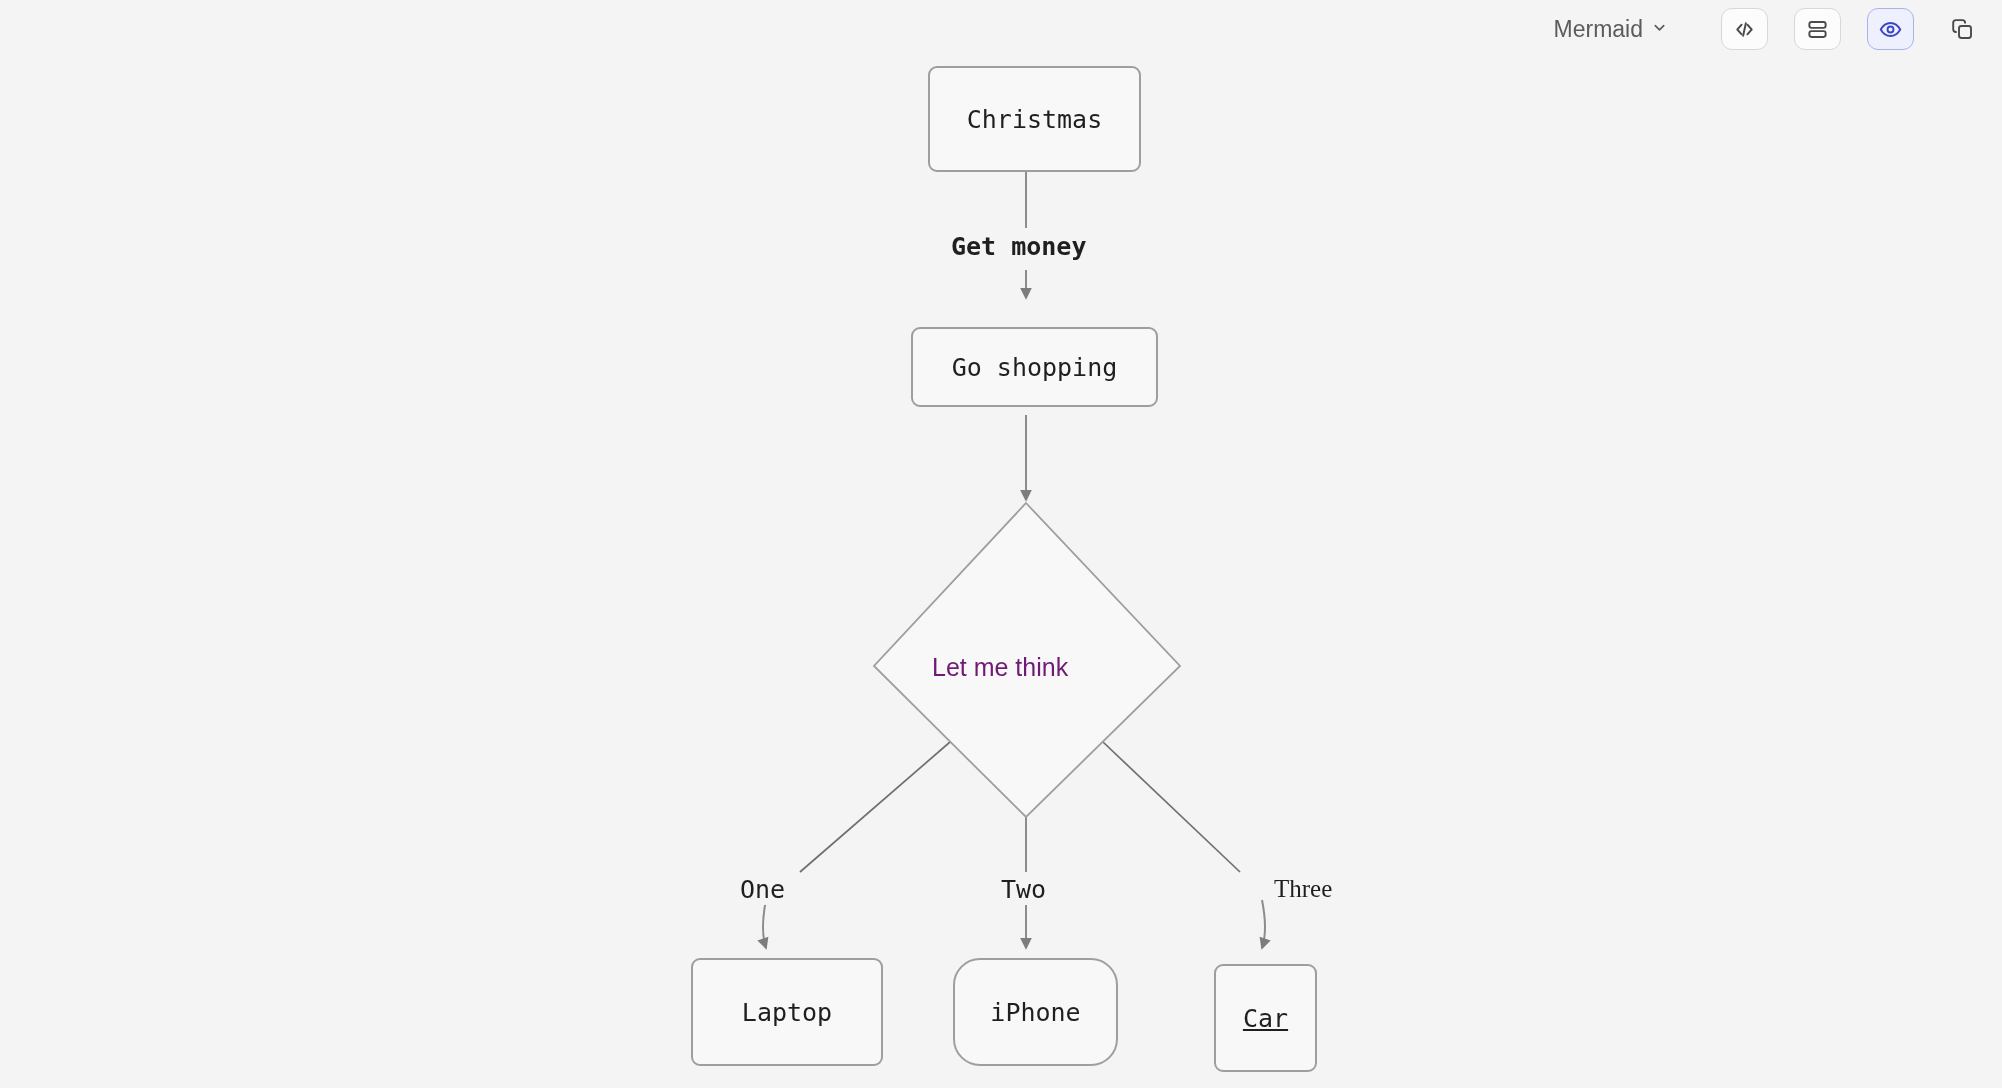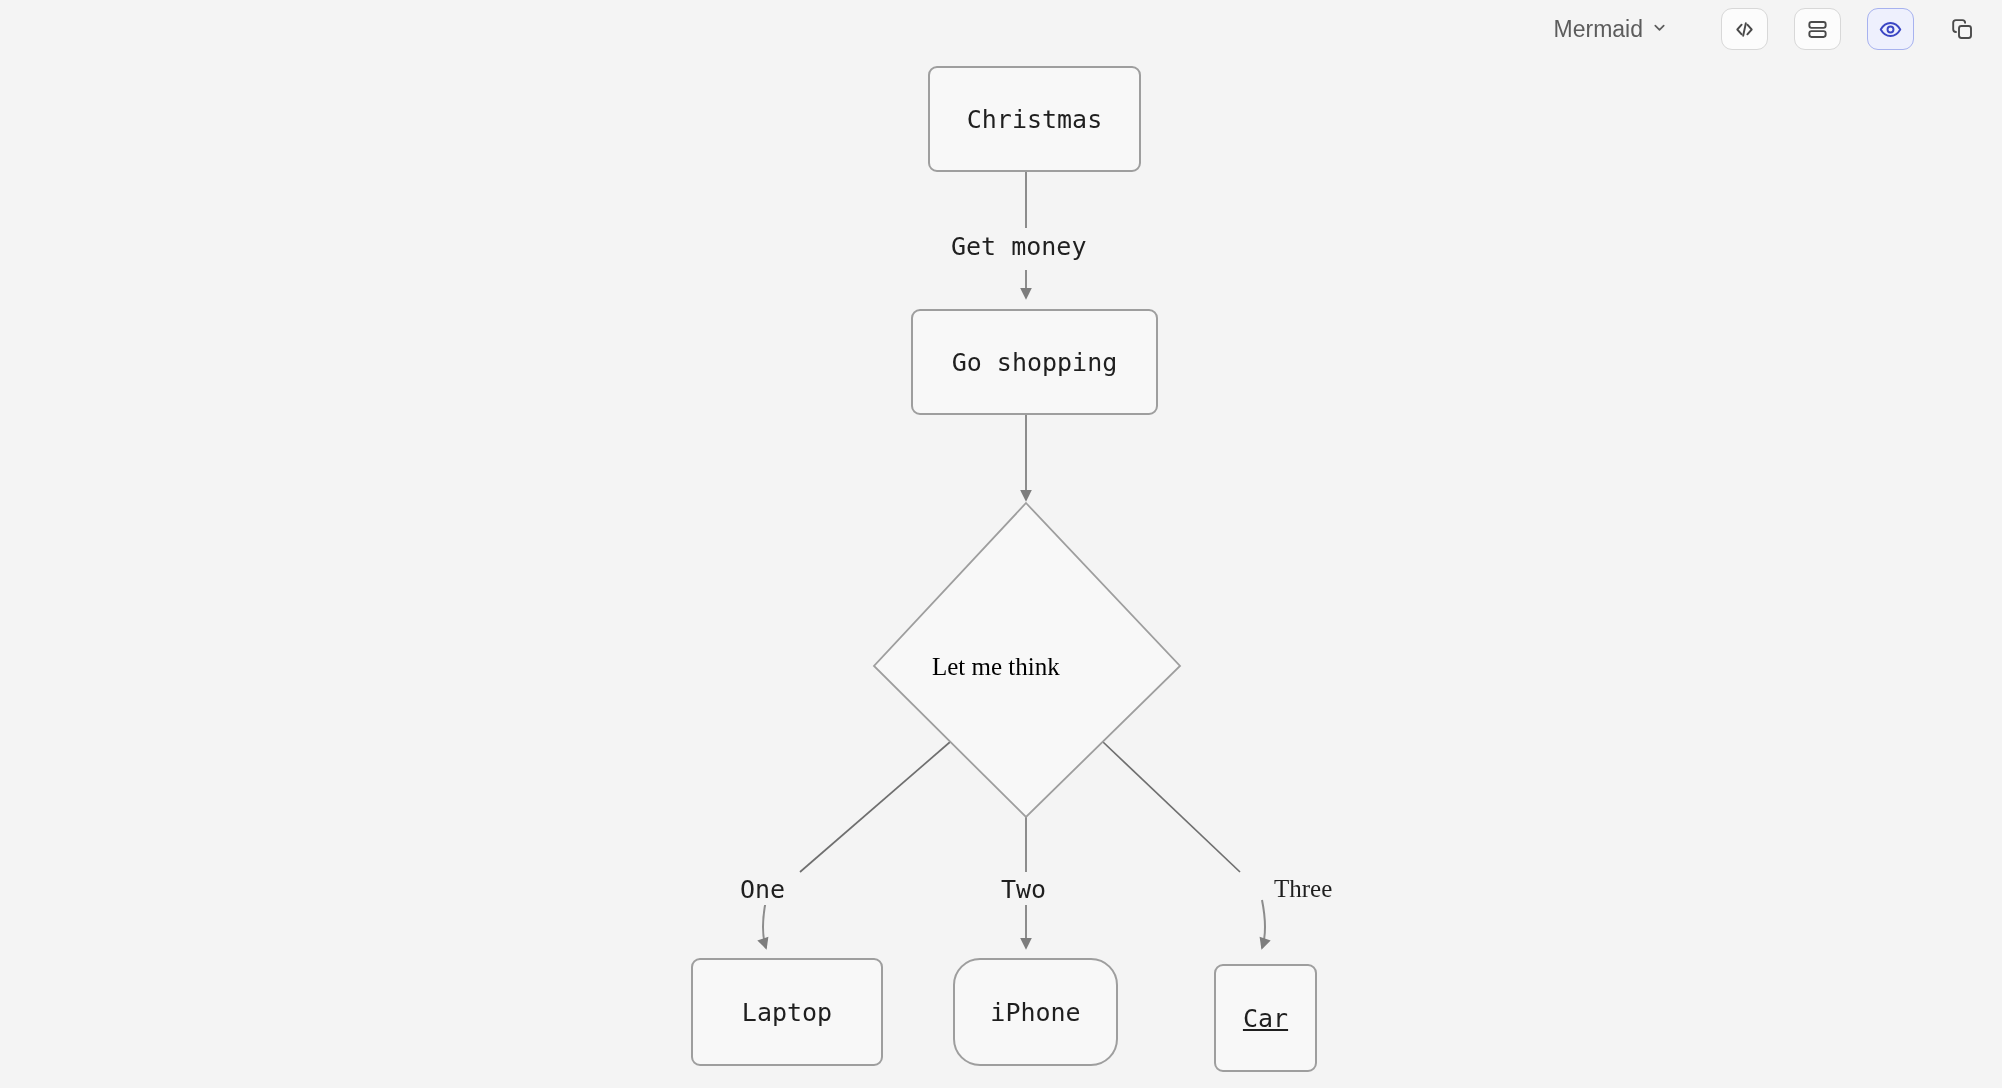--- a/index.html
+++ b/index.html
@@ -99,22 +99,22 @@
     color: #1f1f1f;
     font-family: "DejaVu Sans Mono", "Liberation Mono", monospace;
     font-size: 25px;
     letter-spacing: 0px;
     z-index: 5;
     margin-left: 8px;
   }
 
   .diamond-label {
     position: absolute;
-    color: #000000;
-    font-family: Liberation Serif, serif;
+    color: #701a75;
+    font-family: Liberation Sans, sans-serif;
     font-size: 25px;
     white-space: nowrap;
     z-index: 6;
   }
 
   .edge-label {
     position: absolute;
     color: #1f1f1f;
     font-family: "DejaVu Sans Mono", "Liberation Mono", monospace;
     font-size: 25px;
@@ -199,41 +199,41 @@
     <path d="M1103 742 L1240 872" stroke="#6f6f6f" stroke-width="1.7" fill="none"></path>
     <path d="M1262 900 Q1268 930 1262 948" stroke="#8c8c8c" stroke-width="2" fill="none" marker-end="url(#ah)"></path>
 
     <polygon points="1026,503 1180,666 1026,817 874,666" fill="#f8f8f8" stroke="#9e9e9e" stroke-width="1.8"></polygon>
   </svg>
 
   <div class="node" style="left:920px; top:66px; width:213px; height:106px;">
     <span>Christmas</span>
   </div>
 
-  <div class="node" style="left:903px; top:309px; width:247px; height:106px;">
+  <div class="node" style="left:903px; top:327px; width:247px; height:80px;">
     <span>Go shopping</span>
   </div>
 
   <div class="diamond-label" style="left:932px; top:653px;">
     <span>Let me think</span>
   </div>
 
   <div class="node" style="left:683px; top:958px; width:192px; height:108px;">
     <span>Laptop</span>
   </div>
 
   <div class="node" style="left:945px; top:958px; width:165px; height:108px;border-radius:27px;">
     <span>iPhone</span>
   </div>
 
   <div class="node" style="left:1206px; top:964px; width:103px; height:108px;text-decoration:underline;">
     <span>Car</span>
   </div>
 
-  <div class="edge-label" style="left:946px; top:231px;">
+  <div class="edge-label" style="left:946px; top:231px;font-weight:bold;">
     <span>Get money</span>
   </div>
 
   <div class="edge-label" style="left:735px; top:874px;">
     <span>One</span>
   </div>
 
   <div class="edge-label" style="left:996px; top:874px;">
     <span>Two</span>
   </div>

